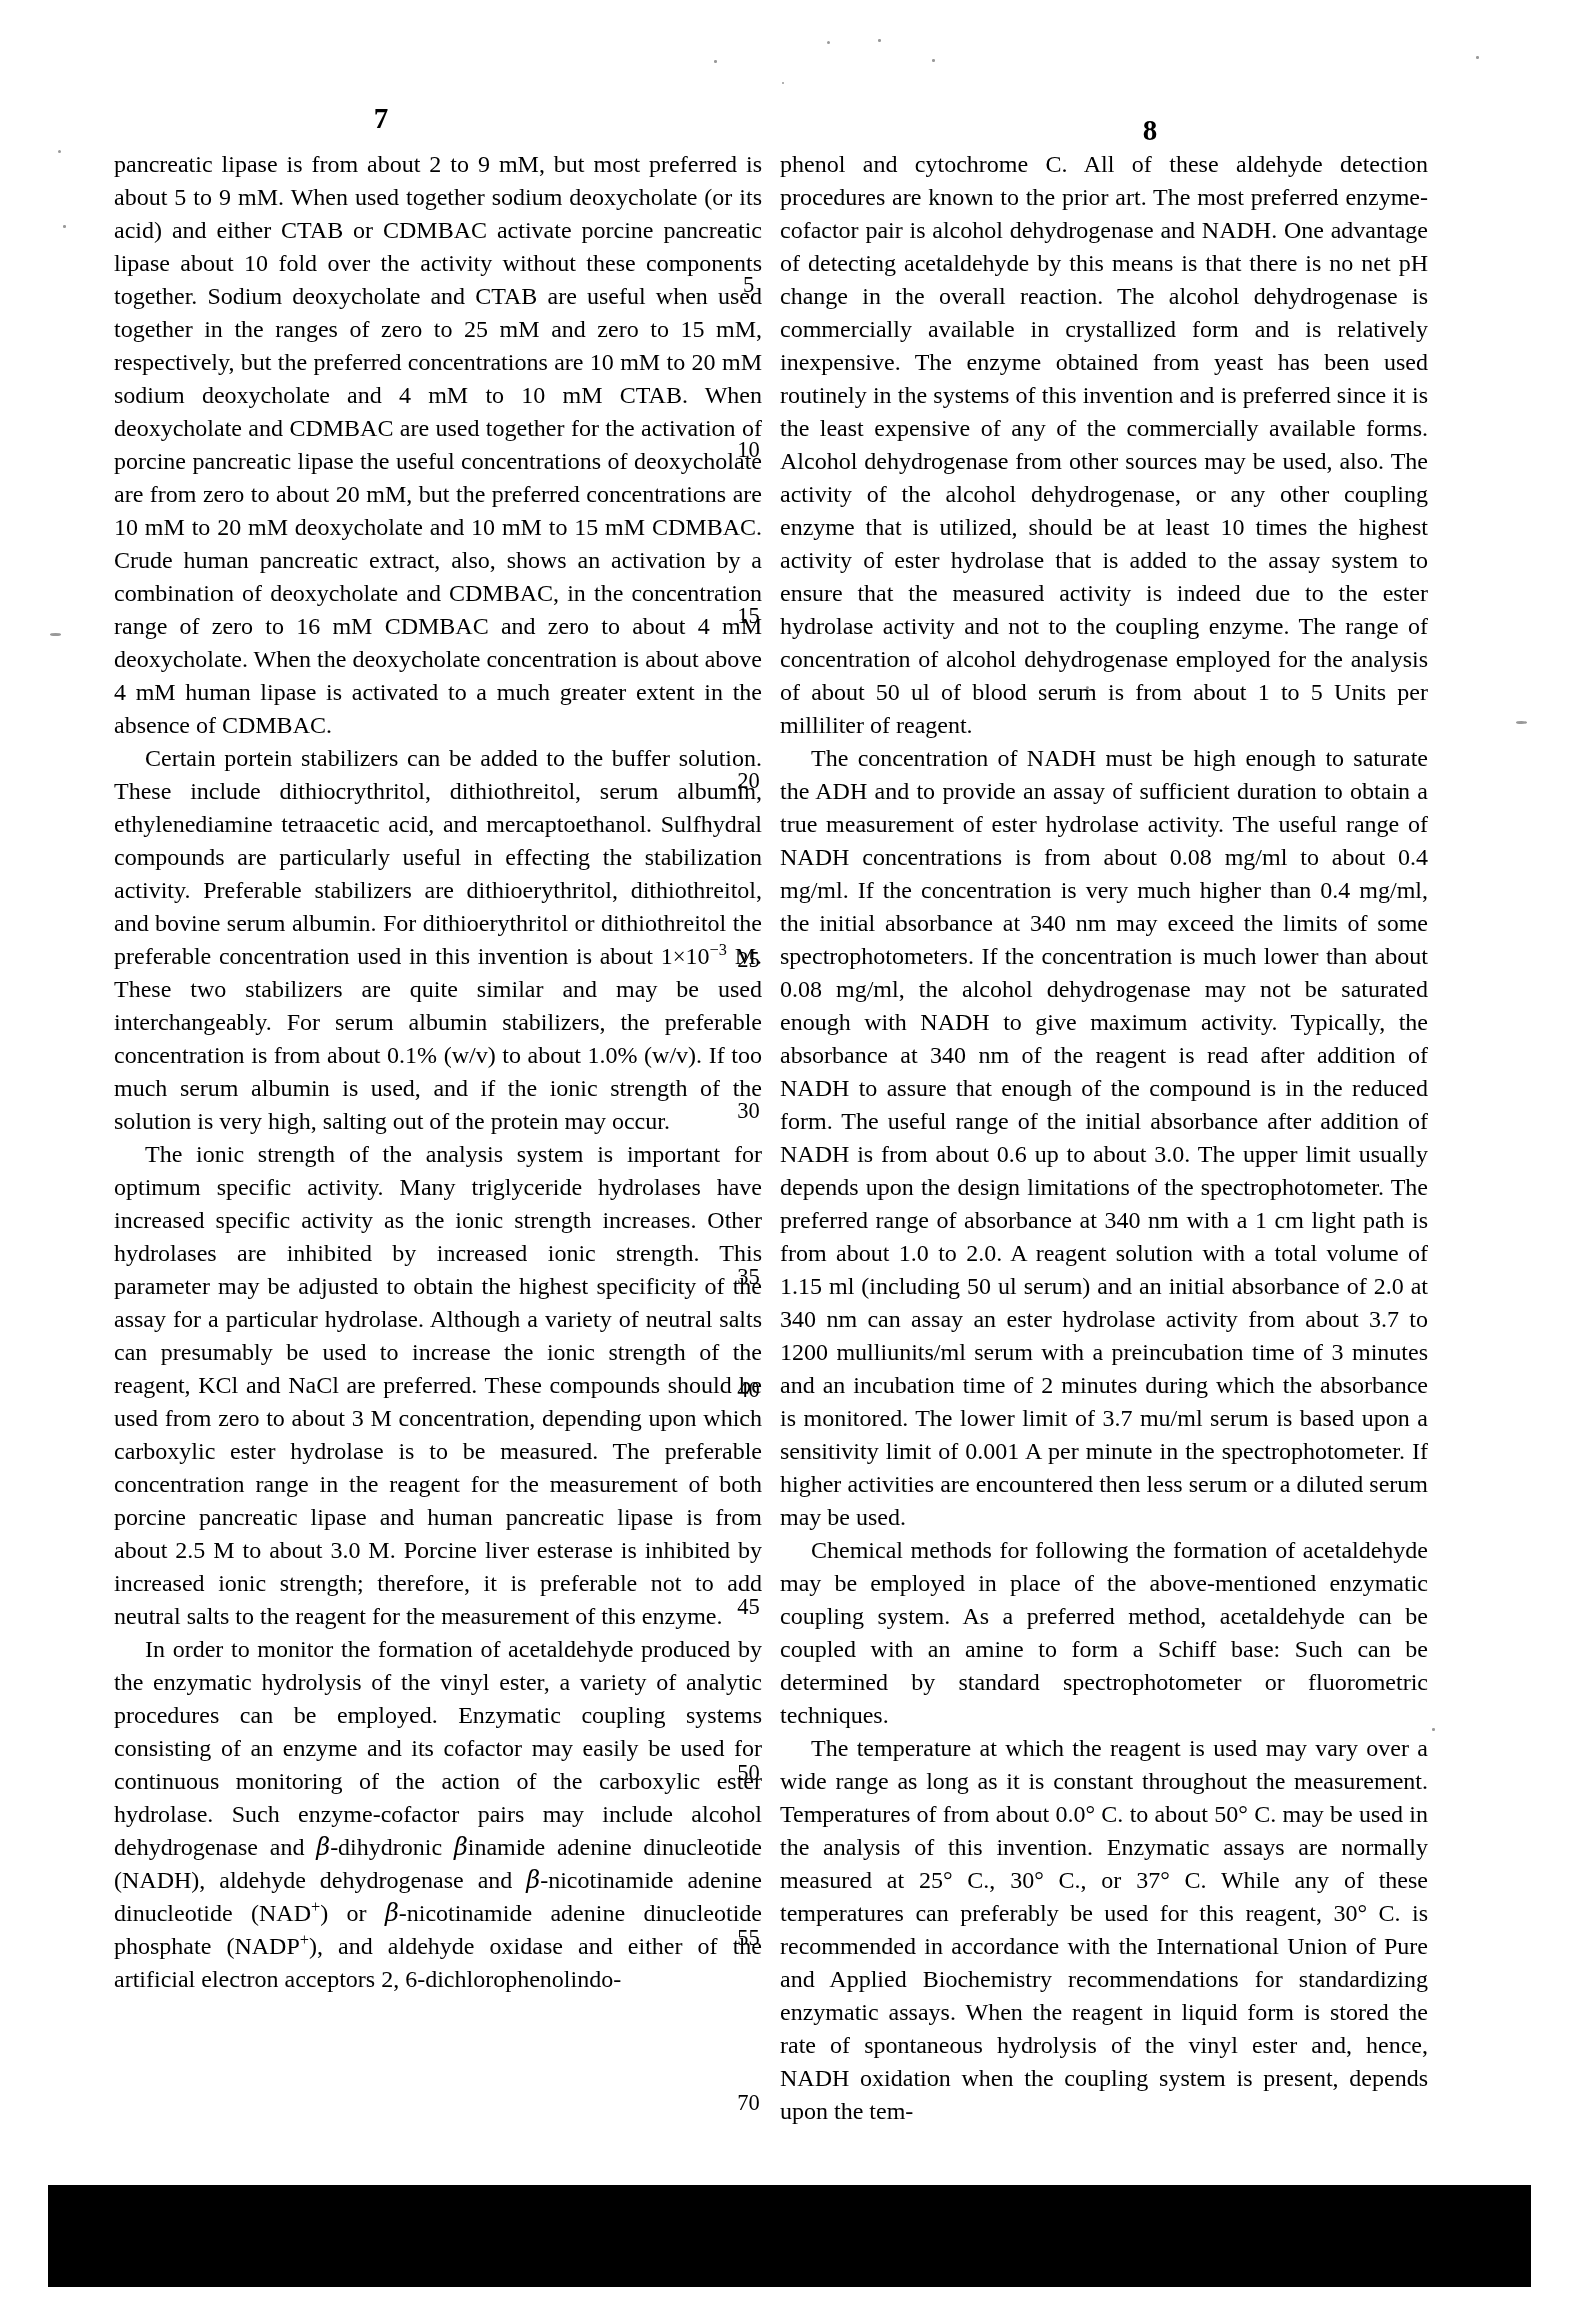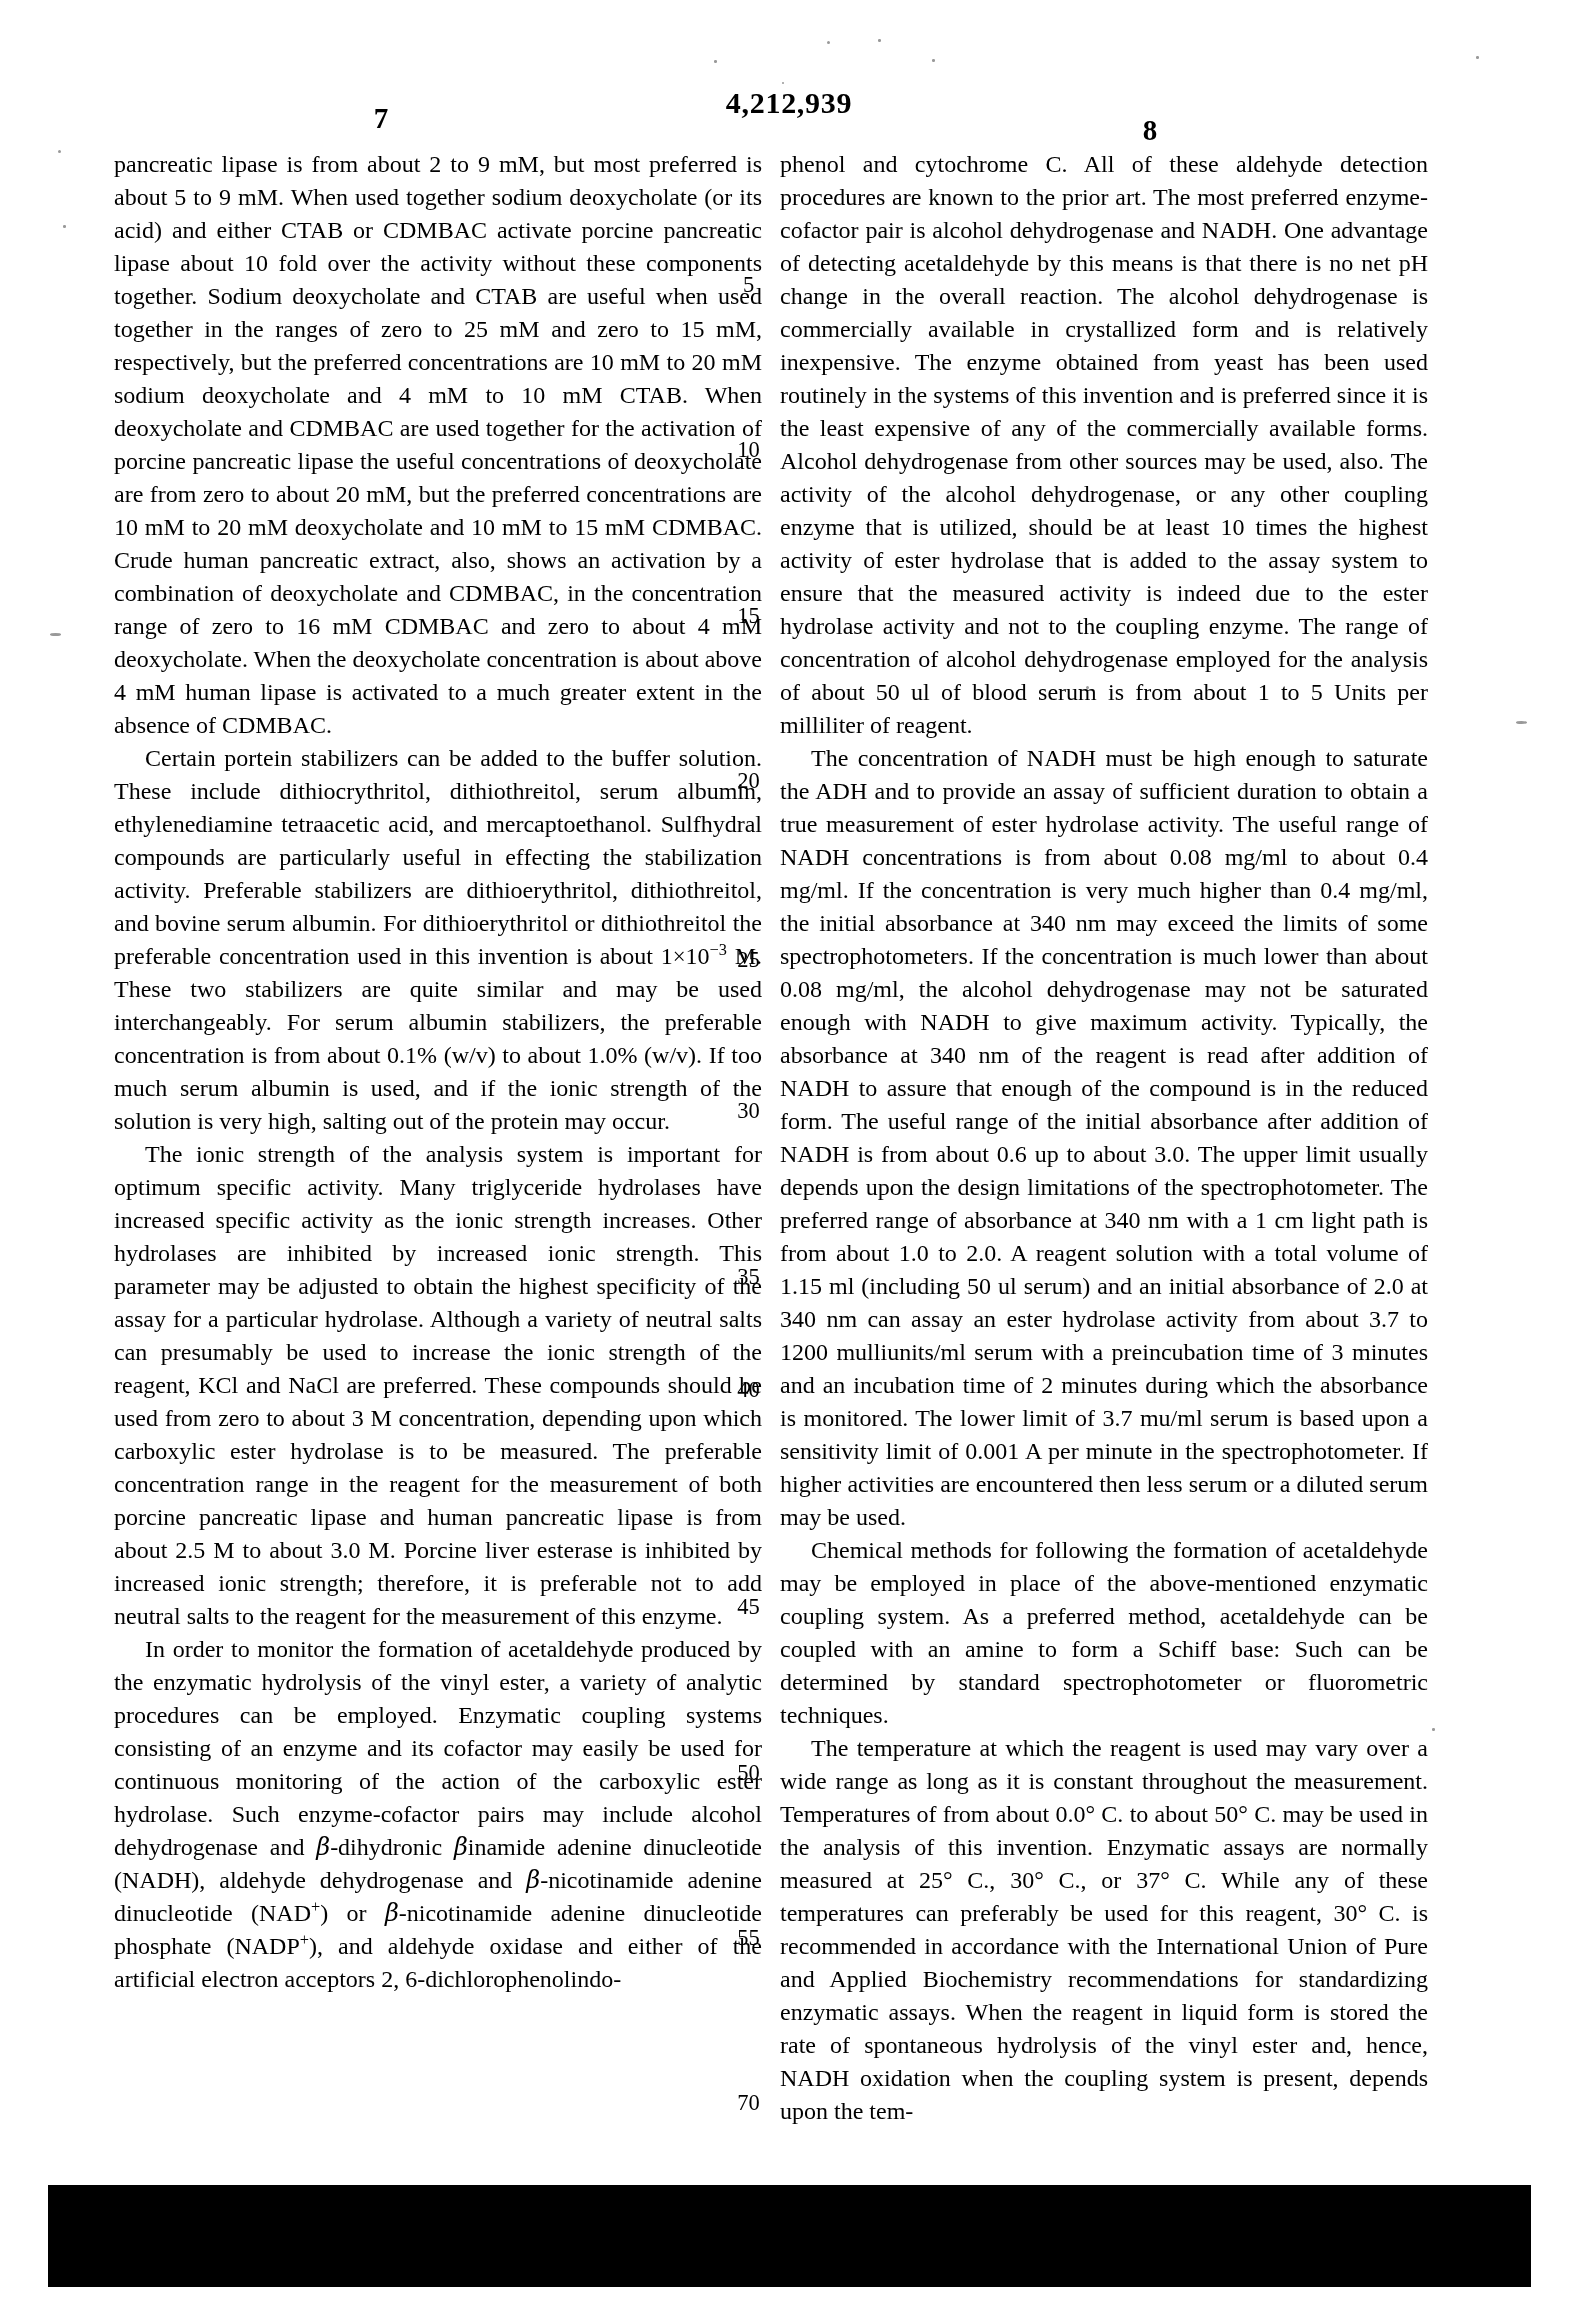--- a/index.html
+++ b/index.html
@@ -123,21 +123,20 @@
     <div class="speck" style="left:1476px; top:56px; width:2.7px; height:2.7px;"></div>
     <div class="speck" style="left:58px; top:150px; width:3.4px; height:3.4px;"></div>
     <div class="speck" style="left:63px; top:225px; width:2.7px; height:2.7px;"></div>
     <div class="speck" style="left:50px; top:633px; width:11px; height:2.7px;"></div>
     <div class="speck" style="left:1516px; top:721px; width:11px; height:2.7px;"></div>
     <div class="speck" style="left:1086px; top:686px; width:3.4px; height:3.4px;"></div>
     <div class="speck" style="left:1432px; top:1728px; width:2.7px; height:2.7px;"></div>
     <div class="speck" style="left:381px; top:1878px; width:2.7px; height:2.7px;"></div>
   </div>
 
-  <div class="patent-number">4,212,939</div>
   <div class="col-page-num left">7</div>
   <div class="col-page-num right">8</div>
 
   <div class="gutter">
     <span style="top:126px;">5</span>
     <span style="top:291px;">10</span>
     <span style="top:457px;">15</span>
     <span style="top:622px;">20</span>
     <span style="top:801px;">25</span>
     <span style="top:952px;">30</span>

